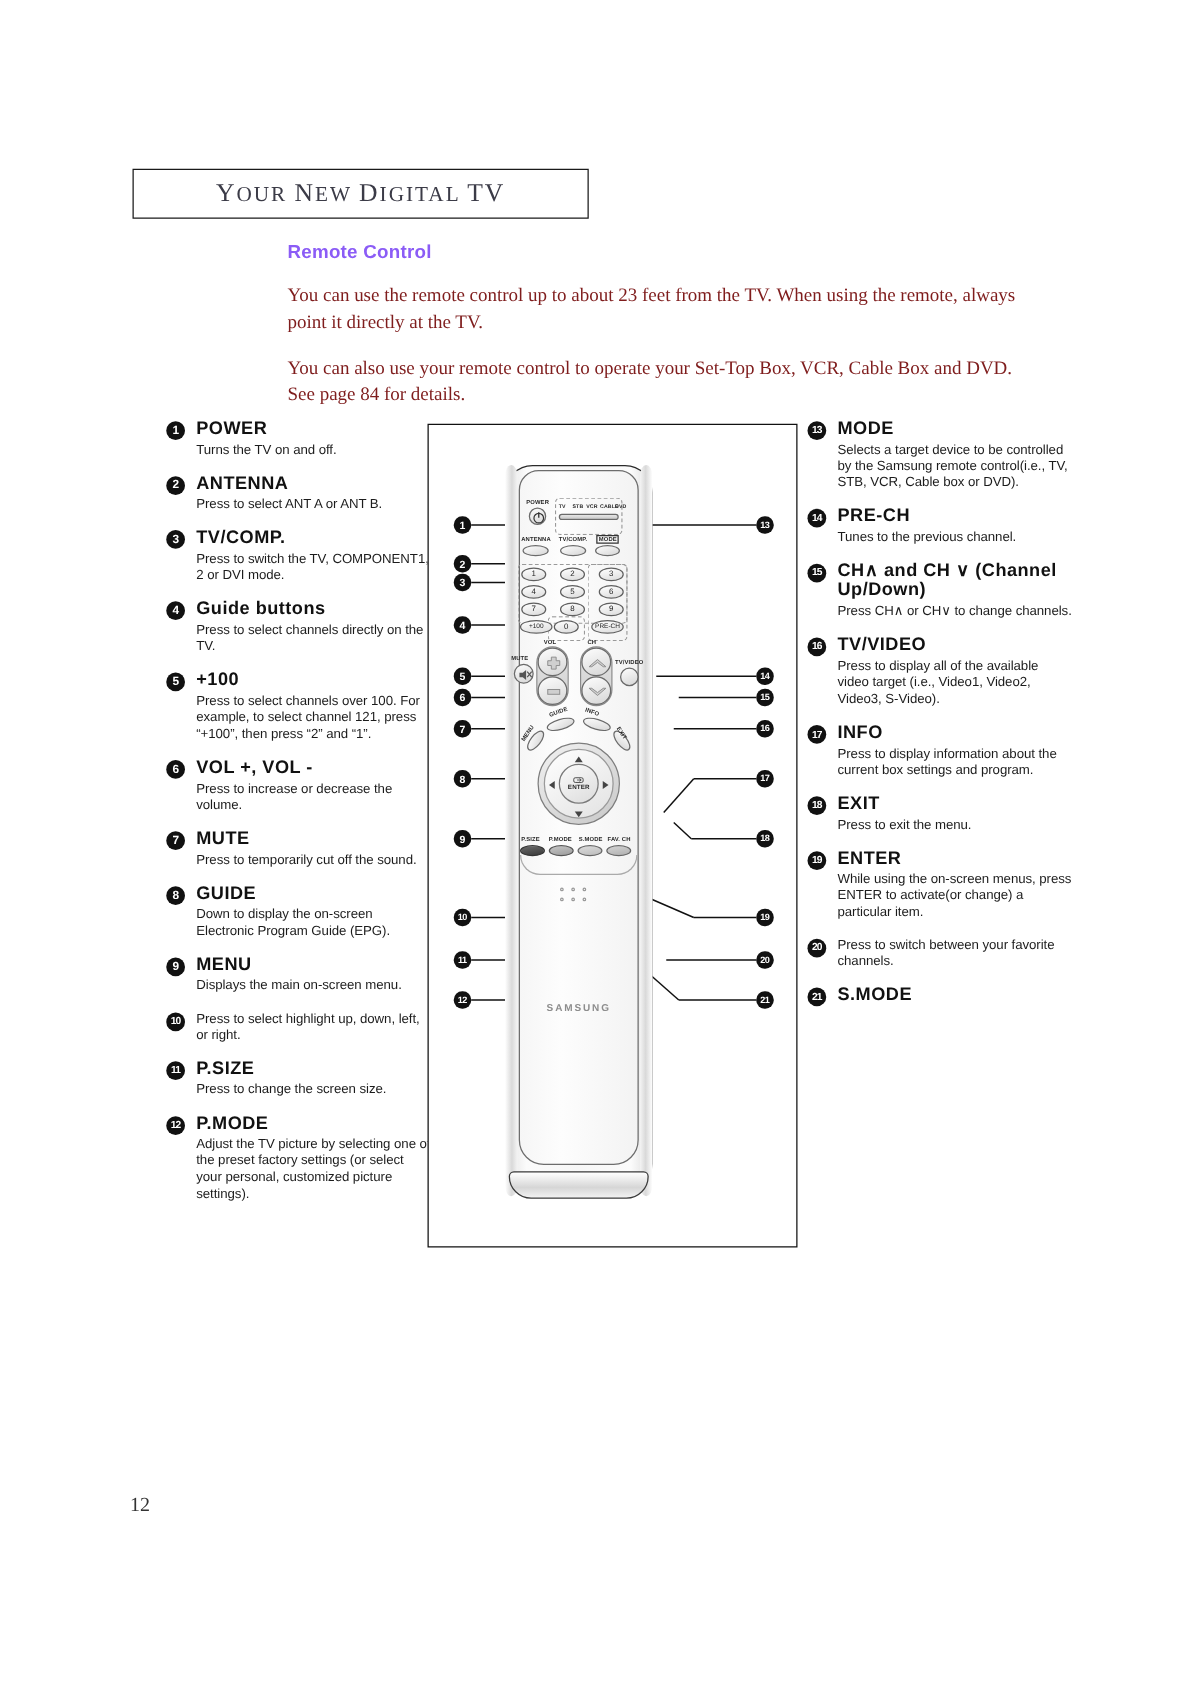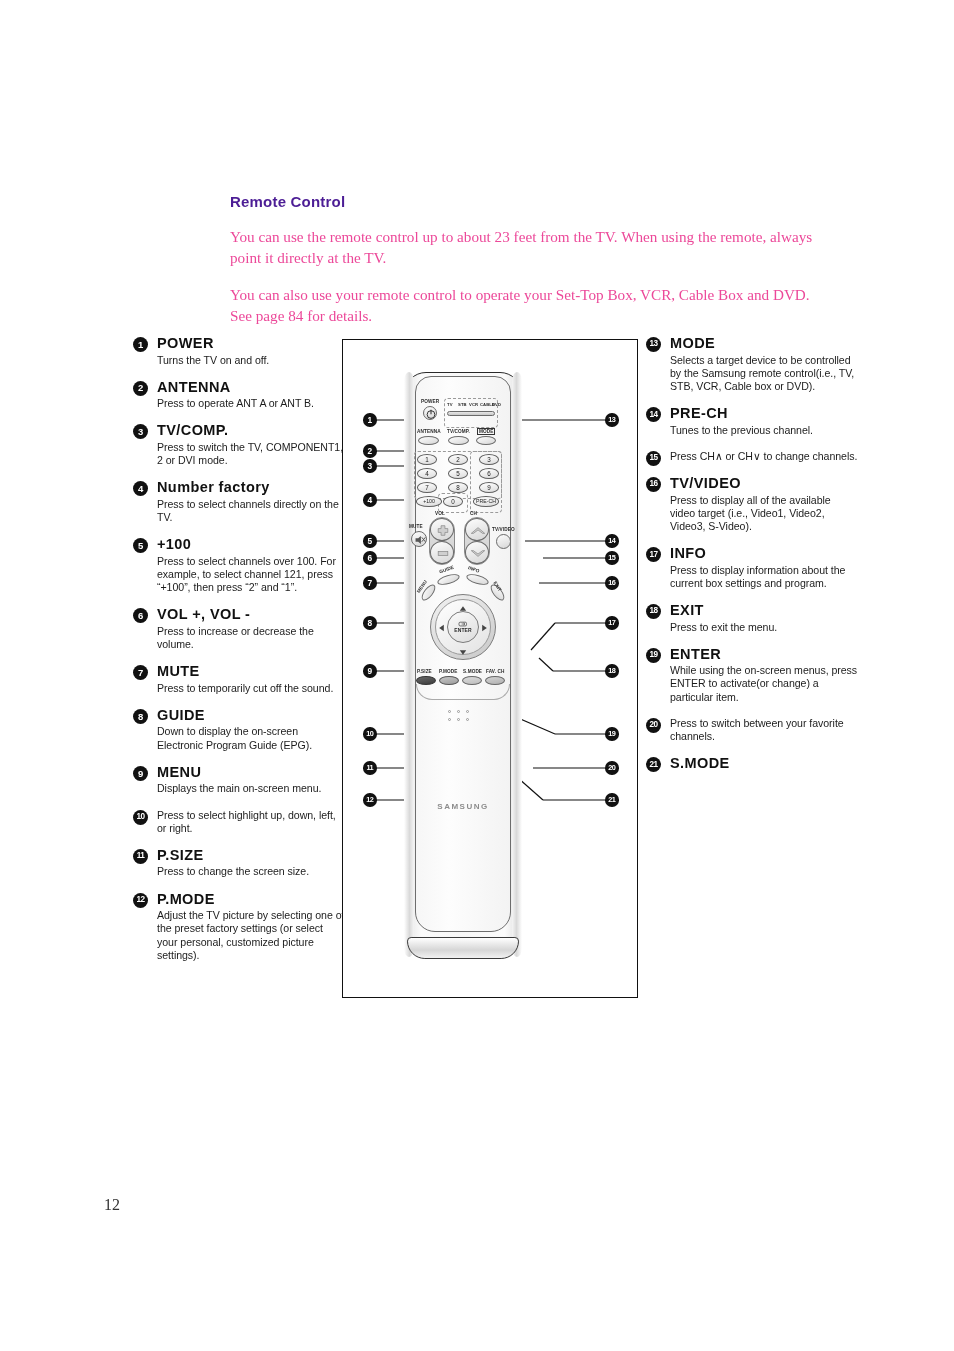--- a/index.html
+++ b/index.html
@@ -22,26 +22,26 @@
   .hdr-txt{
     font-family:"Liberation Serif", serif;
     font-size:17px;color:#3b3b47;letter-spacing:1.6px;
     white-space:nowrap;
   }
   .hdr-txt .cap{font-size:20.5px;}
 
   
   .intro{position:absolute;left:230px;top:193px;width:585px;}
   .intro h2{
-    margin:0 0 16px 0;font-size:15px;font-weight:bold;color:#4c1d95;
+    margin:0 0 16px 0;font-size:15px;font-weight:bold;color:#8b5cf6;
     font-family:"Liberation Sans",sans-serif;letter-spacing:.2px;
   }
   .intro p{
     margin:0 0 16px 0;font-family:"Liberation Serif",serif;
-    font-size:15.2px;line-height:21px;color:#ec4899;
+    font-size:15.2px;line-height:21px;color:#7f1d1d;
   }
 
   
   .col{position:absolute;width:212px;}
   .col.left{left:133px;top:336px;}
   .col.right{left:646px;top:336px;}
 
   .entry{position:relative;margin-bottom:13px;padding-left:24px;}
   .num{
     position:absolute;left:0;top:1px;
@@ -142,46 +142,51 @@
     position:absolute;left:104px;top:1196px;
     font-family:"Liberation Serif",serif;font-size:16px;color:#333;
   }
   svg.leaders{position:absolute;left:0;top:0;width:296px;height:659px;overflow:visible;}
 </style>
 </head>
 <body>
 
 <div class="page">
 
+  <div class="hdr-box">
+    <div class="hdr-txt">
+      <span id="hdrTitle"><span class="cap">Y</span>OUR <span class="cap">N</span>EW <span class="cap">D</span>IGITAL <span class="cap">TV</span></span>
+    </div>
+  </div>
 
   <div class="intro">
     <h2>Remote Control</h2>
     <p>You can use the remote control up to about 23 feet from the TV. When using the remote, always point it directly at the TV.</p>
     <p>You can also use your remote control to operate your Set-Top Box, VCR, Cable Box and DVD. See page 84 for details.</p>
   </div>
 
   <div class="col left" id="colLeft">
       <div class="entry">
         <div class="num">1</div>
         <div class="ttl">POWER</div>
         <div class="desc">Turns the TV on and off.</div>
       </div>
       <div class="entry">
         <div class="num">2</div>
         <div class="ttl">ANTENNA</div>
-        <div class="desc">Press to operate ANT A or ANT B.</div>
+        <div class="desc">Press to select ANT A or ANT B.</div>
       </div>
       <div class="entry">
         <div class="num">3</div>
         <div class="ttl">TV/COMP.</div>
         <div class="desc">Press to switch the TV, COMPONENT1, 2 or DVI mode.</div>
       </div>
       <div class="entry">
         <div class="num">4</div>
-        <div class="ttl">Number factory</div>
+        <div class="ttl">Guide buttons</div>
         <div class="desc">Press to select channels directly on the TV.</div>
       </div>
       <div class="entry">
         <div class="num">5</div>
         <div class="ttl">+100</div>
         <div class="desc">Press to select channels over 100. For example, to select channel 121, press “+100”, then press “2” and “1”.</div>
       </div>
       <div class="entry">
         <div class="num">6</div>
         <div class="ttl">VOL +, VOL -</div>
@@ -224,20 +229,21 @@
         <div class="ttl">MODE</div>
         <div class="desc">Selects a target device to be controlled by the Samsung remote control(i.e., TV, STB, VCR, Cable box or DVD).</div>
       </div>
       <div class="entry">
         <div class="num wide">14</div>
         <div class="ttl">PRE-CH</div>
         <div class="desc">Tunes to the previous channel.</div>
       </div>
       <div class="entry">
         <div class="num wide">15</div>
+        <div class="ttl">CH∧ and CH ∨ (Channel Up/Down)</div>
         <div class="desc">Press CH∧ or CH∨ to change channels.</div>
       </div>
       <div class="entry">
         <div class="num wide">16</div>
         <div class="ttl">TV/VIDEO</div>
         <div class="desc">Press to display all of the available video target (i.e., Video1, Video2, Video3, S-Video).</div>
       </div>
       <div class="entry">
         <div class="num wide">17</div>
         <div class="ttl">INFO</div>

